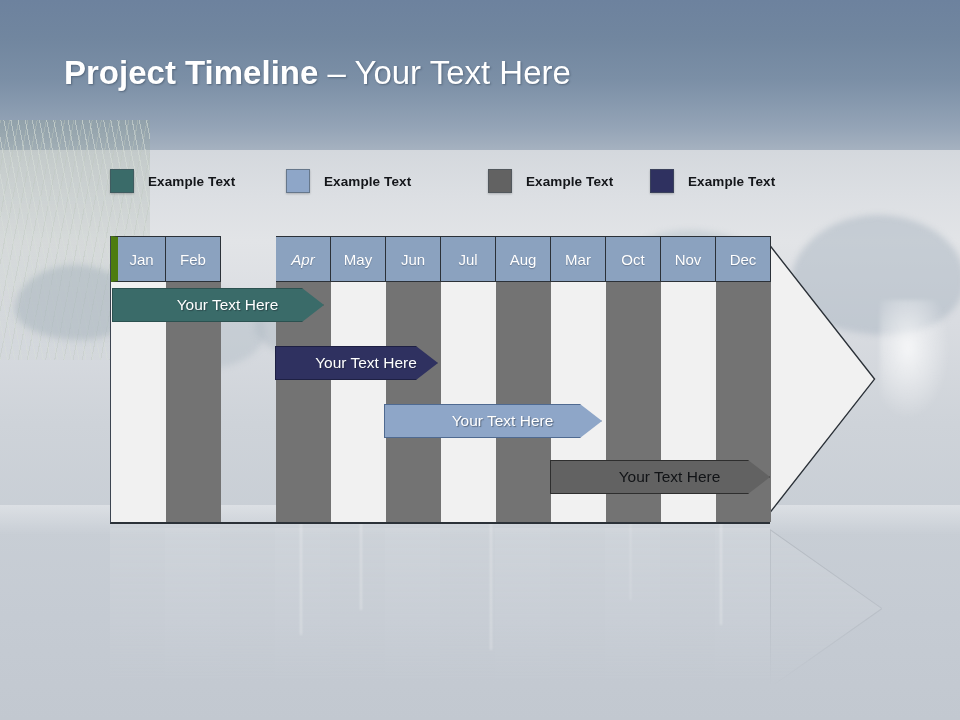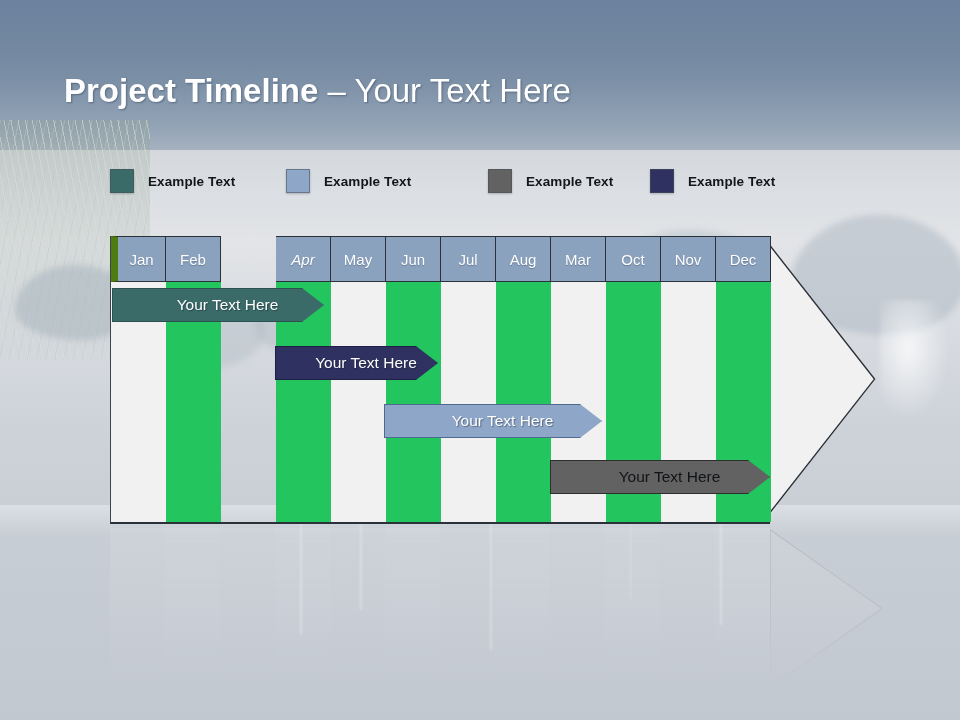--- a/index.html
+++ b/index.html
@@ -50,21 +50,21 @@
   .s3{left:490px;top:500px;width:2px;height:150px;}
   .s4{left:720px;top:505px;width:2px;height:120px;}
   .s5{left:630px;top:510px;width:1px;height:90px;}
   .bg-hz{
     position:absolute;left:0;top:505px;width:960px;height:30px;
     background:linear-gradient(180deg, rgba(255,255,255,.35), rgba(255,255,255,0));
   }
 
   
   #title{
-    position:absolute;left:64px;top:72px;
+    position:absolute;left:64px;top:54px;
     font-size:33px;color:#ffffff;white-space:nowrap;
     text-shadow:1px 1px 2px rgba(40,55,75,.45);
   }
   #title .strong{font-weight:bold;}
   #title .light{font-weight:normal;}
 
   
   #legend{position:absolute;left:110px;top:168px;width:720px;height:28px;}
   .legend-item{position:absolute;top:0;display:flex;align-items:center;height:26px;}
   .legend-swatch{
@@ -89,21 +89,21 @@
     position:absolute;left:0;top:0;width:660px;height:288px;
     border-left:1.5px solid #3c4450;
     border-bottom:2px solid #2b3138;
     box-sizing:border-box;
   }
   .col{
     position:absolute;top:0;width:55px;height:286px;
     box-sizing:border-box;
   }
   .col.alt{background:#f1f1f1;}
-  .col.plain{background:#22c55e;}
+  .col.plain{background:#737373;}
   .col .hd{
     height:46px;background:#8ba2bf;
     border-right:1px solid #2b3138;
     border-top:1px solid #2b3138;
     border-bottom:1px solid #2b3138;
     box-sizing:border-box;
     display:flex;align-items:center;justify-content:center;
     color:#ffffff;font-size:15px;
     text-shadow:0 1px 1px rgba(40,50,65,.35);
   }

